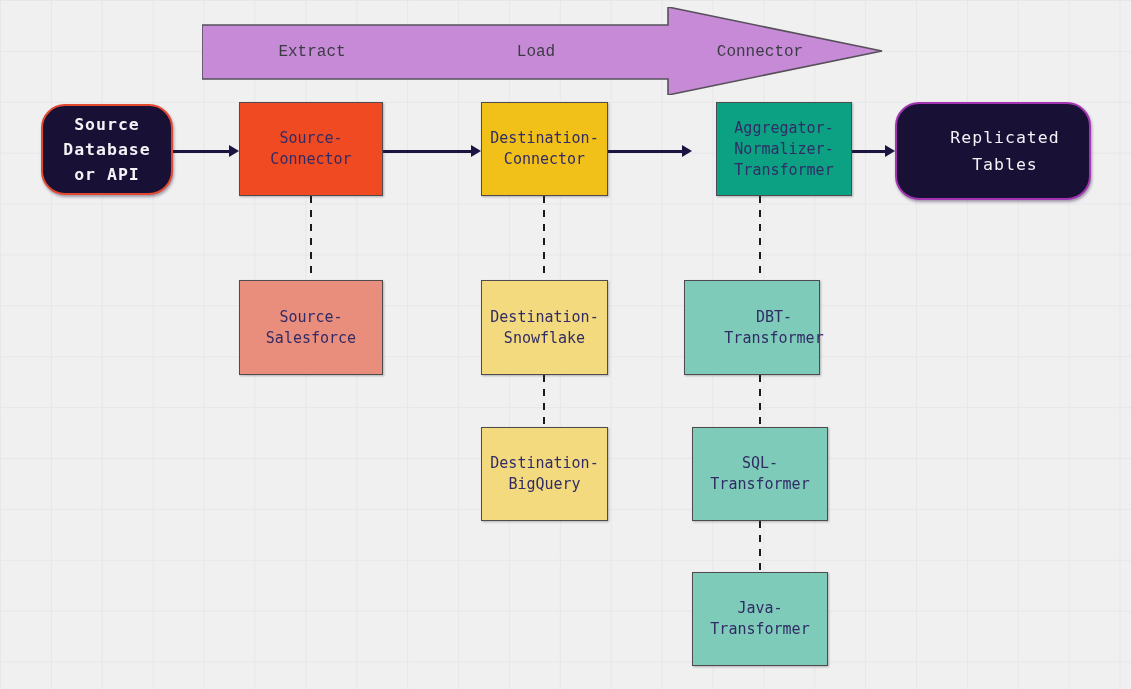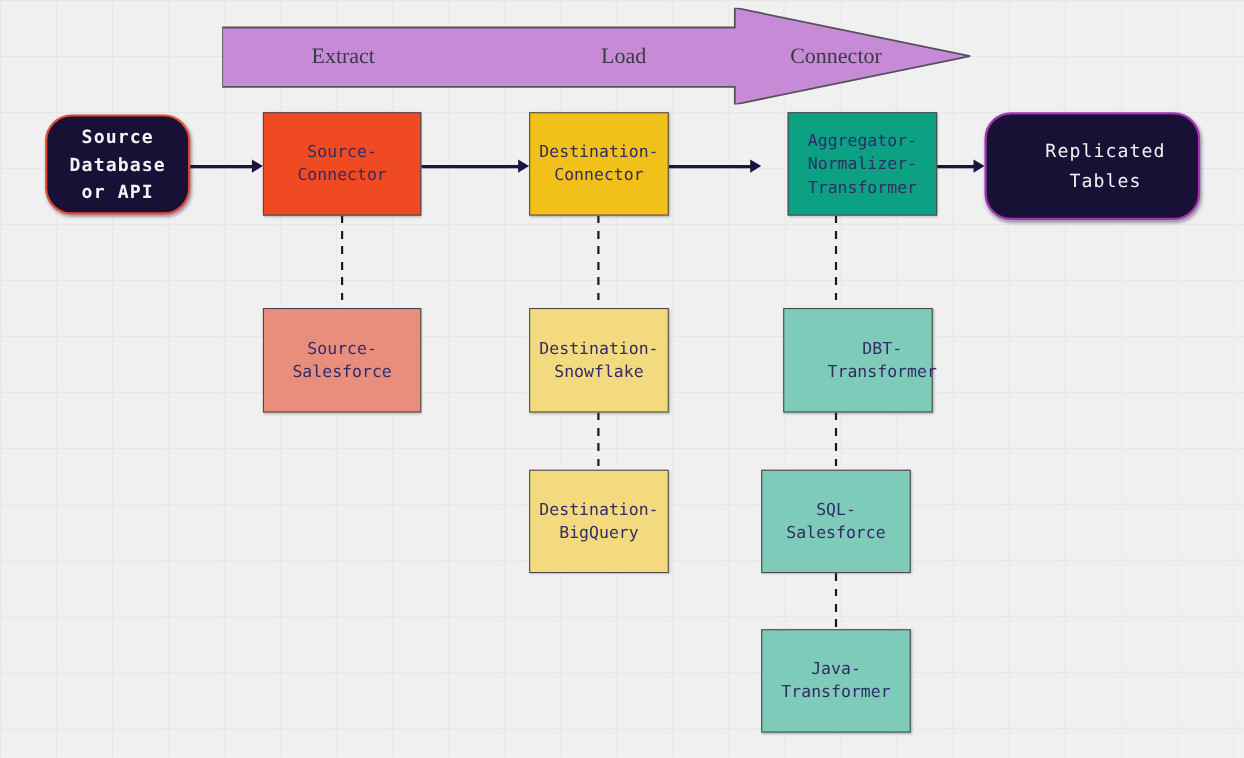--- a/index.html
+++ b/index.html
@@ -13,22 +13,22 @@
       linear-gradient(to bottom, #e7e7ea 1px, transparent 1px);
     background-size:50.9px 50.9px;
     font-family:"DejaVu Sans Mono", monospace;
   }
   .stage-arrow-svg{
     position:absolute; left:202px; top:7px; width:684px; height:88px;
   }
   .stage-label{
     position:absolute; top:52px;
     transform:translate(-50%,-50%);
-    font-family:Liberation Serif, serif;
-    font-size:20px; color:#3b3b44;
+    font-family:Liberation Mono, monospace;
+    font-size:16px; color:#3b3b44;
     white-space:nowrap;
   }
   .node{
     position:absolute;
     display:flex; align-items:center; justify-content:center;
     text-align:center;
     white-space:pre-line;
     font-size:15px; line-height:21px;
     color:#312b66;
     border:1.5px solid #4e4a4e;
@@ -68,21 +68,21 @@
 </style>
 </head>
 <body>
 
 <div class="canvas">
 
   <svg class="stage-arrow-svg" viewBox="0 0 684 88">
     <polygon points="0,18 466,18 466,0 680,44 466,88 466,72 0,72" fill="#c78ad7" stroke="#56505a" stroke-width="1.6"></polygon>
   </svg>
   <div class="stage-label" style="left:312px;">Extract</div>
-  <div class="stage-label" style="left:567px;">Load</div>
+  <div class="stage-label" style="left:536px;">Load</div>
   <div class="stage-label" style="left:760px;">Connector</div>
 
   <div class="edge" style="left:169px; width:61px;"></div>
   <div class="edge" style="left:383px; width:89px;"></div>
   <div class="edge" style="left:608px; width:75px;"></div>
   <div class="edge" style="left:828px; width:58px;"></div>
 
   <div class="dash" style="left:310px; top:196px; height:84px;"></div>
   <div class="dash" style="left:543px; top:196px; height:84px;"></div>
   <div class="dash" style="left:543px; top:375px; height:52px;"></div>
@@ -101,24 +101,24 @@
   <div class="node fill-dest" style="left:481px; top:102px; width:127px; height:94px;">Destination-
 Connector</div>
   <div class="node fill-transform" style="left:692px; top:102px; width:136px; height:94px;">Aggregator-
 Normalizer-
 Transformer</div>
 
   <div class="node fill-source-var" style="left:239px; top:280px; width:144px; height:95px;">Source-
 Salesforce</div>
   <div class="node fill-dest-var" style="left:481px; top:280px; width:127px; height:95px;">Destination-
 Snowflake</div>
-  <div class="node fill-transform-var" style="left:712px; top:280px; width:136px; height:95px;padding-left:44px;">DBT-
+  <div class="node fill-transform-var" style="left:684px; top:280px; width:136px; height:95px;padding-left:44px;">DBT-
 Transformer</div>
 
   <div class="node fill-dest-var" style="left:481px; top:427px; width:127px; height:94px;">Destination-
 BigQuery</div>
   <div class="node fill-transform-var" style="left:692px; top:427px; width:136px; height:94px;">SQL-
-Salesforce</div>
+Transformer</div>
 
   <div class="node fill-transform-var" style="left:692px; top:572px; width:136px; height:94px;">Java-
 Transformer</div>
 
 </div>
 
 </body></html>

